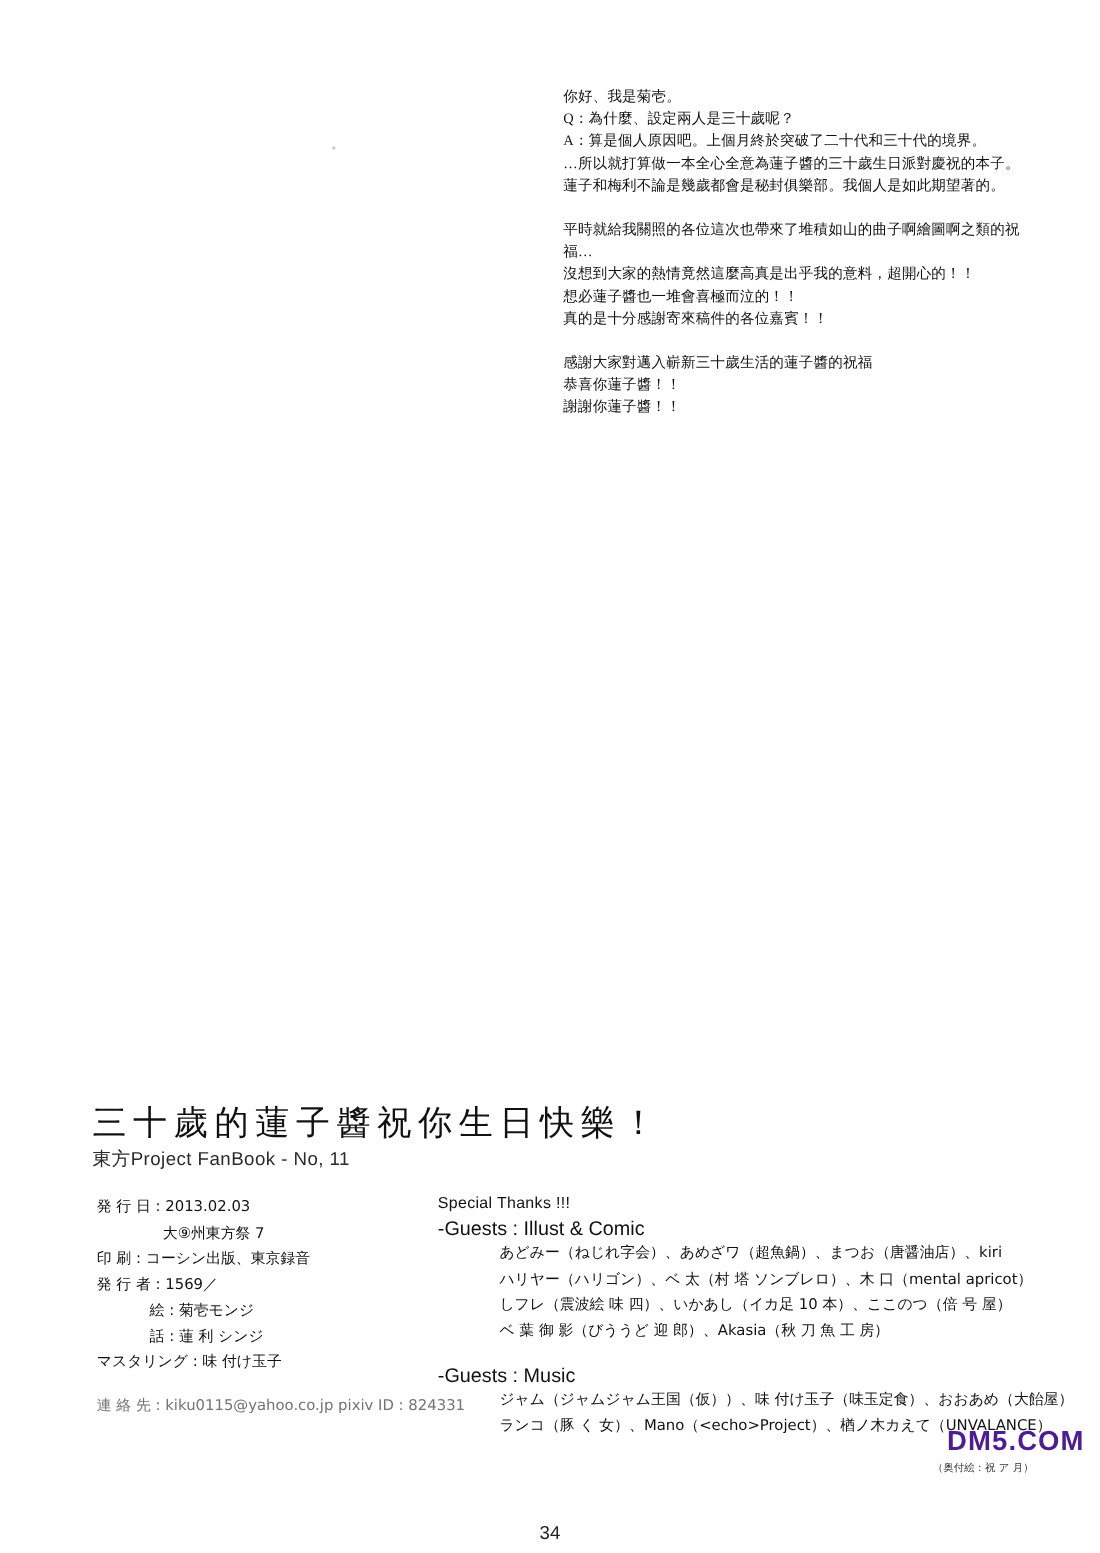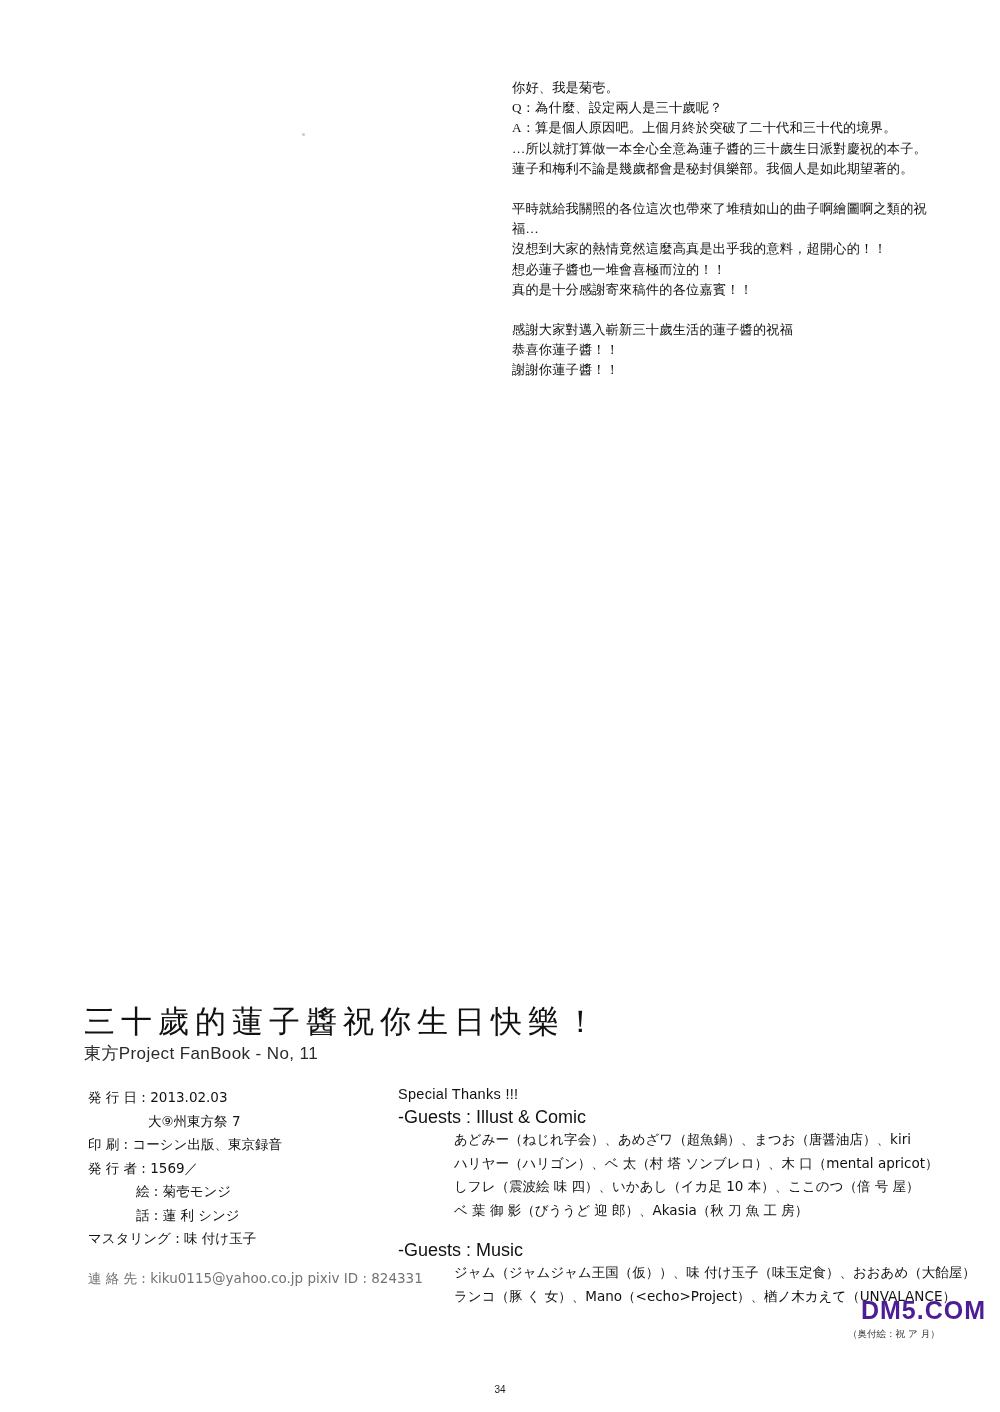--- a/index.html
+++ b/index.html
@@ -137,21 +137,21 @@
   }
 
   
   .page-number {
     position: absolute;
     left: 0;
     top: 1384px;
     width: 1000px;
     text-align: center;
     font-family: "Liberation Sans", sans-serif;
-    font-size: 10px;
+    font-size: 17px;
     color: #222;
   }
 
   
   .watermark {
     position: absolute;
     right: 14px;
     top: 1296px;
     font-family: "Liberation Sans", sans-serif;
     font-size: 25px;

